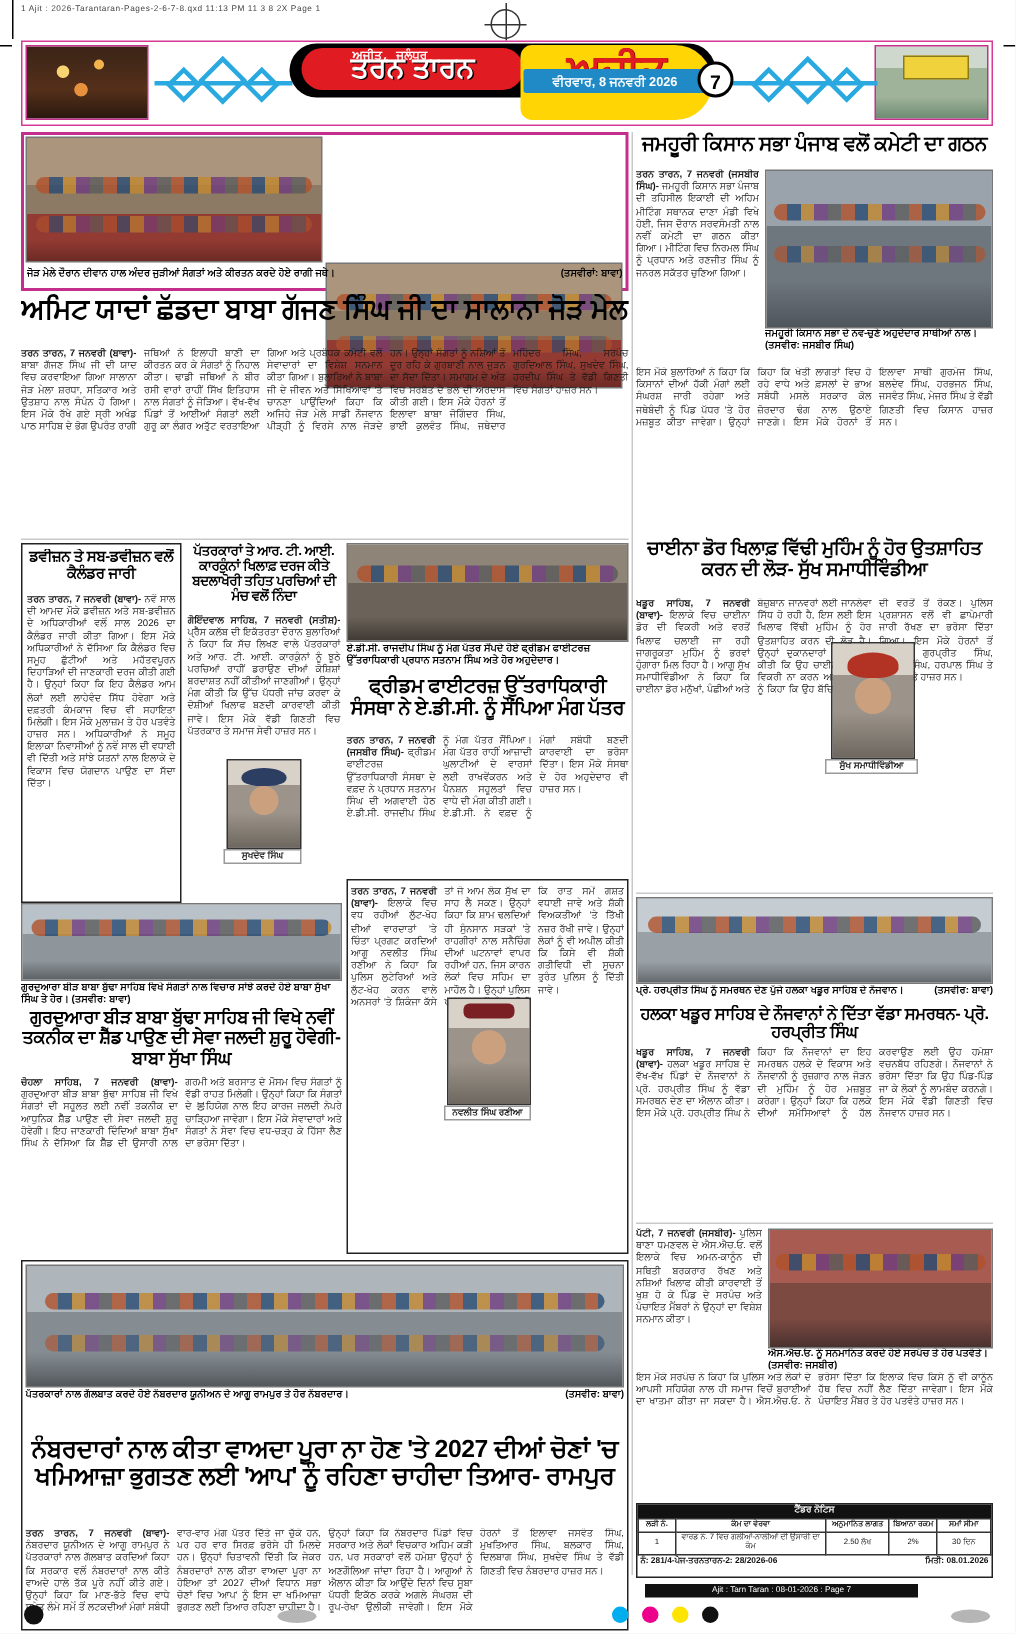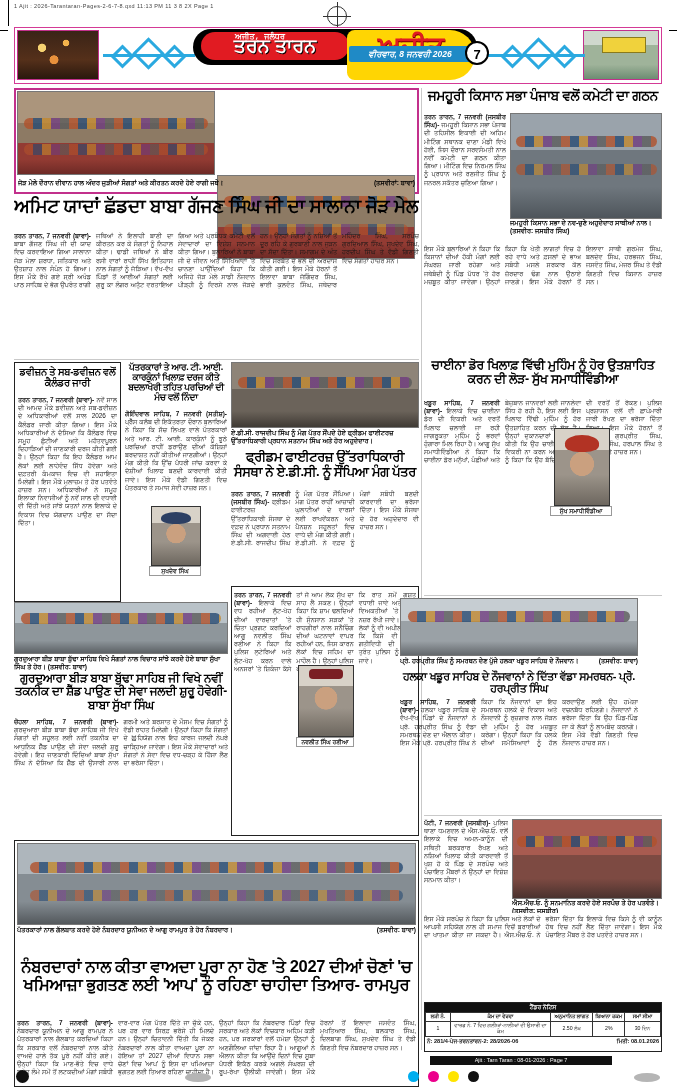--- a/index.html
+++ b/index.html
@@ -103,21 +103,21 @@
     <div class="abs cyanline" style="left:470px;top:26px;width:100px;"></div>
     <div class="abs" style="left:486px;top:14px;">
       <span class="dia"></span><span class="dia" style="width:17px;height:17px;"></span><span class="dia"></span>
     </div>
     <div class="abs stadium" style="left:178px;top:1px;width:284px;height:36px;">
       <div class="abs redpill" style="left:8px;top:3px;width:148px;height:28px;font-size:19px;line-height:28px;">ਤਰਨ ਤਾਰਨ</div>
       <div class="abs subed" style="left:42px;bottom:23px;font-family:Liberation Mono, monospace;">ਅਜੀਤ, ਜਲੰਧਰ</div>
       <div class="abs yellowend" style="right:2px;top:1px;width:128px;height:50px;">
         <div class="ajit" style="font-size:27px;line-height:32px;">ਅਜੀਤ</div>
       </div>
-      <div class="abs datebar" style="right:6px;bottom:3px;width:122px;height:16px;font-style:italic;">ਵੀਰਵਾਰ, 8 ਜਨਵਰੀ 2026</div>
+      <div class="abs datebar" style="right:6px;bottom:3px;width:122px;height:16px;">ਵੀਰਵਾਰ, 8 ਜਨਵਰੀ 2026</div>
     </div>
     <div class="abs pgcirc" style="left:450px;top:13px;width:24px;height:24px;line-height:24px;">7</div>
   </div>
 
   <div class="abs pink" style="left:14px;top:88px;width:405px;height:106px;background:#fff;">
     <div class="abs ph ph-mela" style="left:1px;top:1px;width:198px;height:84px;">
       <div class="heads" style="top:26px;"></div>
       <div class="heads" style="top:52px;opacity:.6;"></div>
     </div>
     <div class="abs ph ph-mela" style="left:201px;top:1px;width:198px;height:84px;">
@@ -212,21 +212,21 @@
       <span>ਇਲਾਕੇ ਵਿਚ ਚਾਈਨਾ ਡੋਰ ਦੀ ਵਿਕਰੀ ਅਤੇ ਵਰਤੋਂ ਖਿਲਾਫ ਚਲਾਈ ਜਾ ਰਹੀ ਜਾਗਰੂਕਤਾ ਮੁਹਿੰਮ ਨੂੰ ਭਰਵਾਂ ਹੁੰਗਾਰਾ ਮਿਲ ਰਿਹਾ ਹੈ। ਆਗੂ ਸੁੱਖ ਸਮਾਧੀਵਿੰਡੀਆ ਨੇ ਕਿਹਾ ਕਿ ਚਾਈਨਾ ਡੋਰ ਮਨੁੱਖਾਂ, ਪੰਛੀਆਂ ਅਤੇ ਬੇਜ਼ੁਬਾਨ ਜਾਨਵਰਾਂ ਲਈ ਜਾਨਲੇਵਾ ਸਿੱਧ ਹੋ ਰਹੀ ਹੈ, ਇਸ ਲਈ ਇਸ ਖਿਲਾਫ ਵਿੱਢੀ ਮੁਹਿੰਮ ਨੂੰ ਹੋਰ ਉਤਸ਼ਾਹਿਤ ਕਰਨ ਦੀ ਲੋੜ ਹੈ। ਉਨ੍ਹਾਂ ਦੁਕਾਨਦਾਰਾਂ ਨੂੰ ਅਪੀਲ ਕੀਤੀ ਕਿ ਉਹ ਚਾਈਨਾ ਡੋਰ ਦੀ ਵਿਕਰੀ ਨਾ ਕਰਨ ਅਤੇ ਮਾਪਿਆਂ ਨੂੰ ਕਿਹਾ ਕਿ ਉਹ ਬੱਚਿਆਂ ਨੂੰ ਇਸ ਦੀ ਵਰਤੋਂ ਤੋਂ ਰੋਕਣ। ਪੁਲਿਸ ਪ੍ਰਸ਼ਾਸਨ ਵਲੋਂ ਵੀ ਛਾਪੇਮਾਰੀ ਜਾਰੀ ਰੱਖਣ ਦਾ ਭਰੋਸਾ ਦਿੱਤਾ ਗਿਆ। ਇਸ ਮੌਕੇ ਹੋਰਨਾਂ ਤੋਂ ਇਲਾਵਾ ਗੁਰਪ੍ਰੀਤ ਸਿੰਘ, ਮਨਜੀਤ ਸਿੰਘ, ਹਰਪਾਲ ਸਿੰਘ ਤੇ ਹੋਰ ਪਤਵੰਤੇ ਹਾਜ਼ਰ ਸਨ।</span>
     </div>
     <div class="port" style="left:130px;top:70px;width:54px;height:76px;">
       <div class="turban" style="background:#b23324;"></div>
     </div>
     <div class="abs nameplate" style="left:126px;top:148px;width:62px;">ਸੁੱਖ ਸਮਾਧੀਵਿੰਡੀਆ</div>
   </div>
 
   <div class="abs hrule" style="left:424px;top:595px;width:238px;"></div>
 
-  <div class="abs" style="left:400px;top:598px;width:238px;">
+  <div class="abs" style="left:424px;top:598px;width:238px;">
     <div class="ph ph-khadur" style="height:56px;">
       <div class="heads" style="top:12px;"></div>
     </div>
     <div class="caption" style="height:12px;display:flex;justify-content:space-between;margin-top:1px;">
       <span>ਪ੍ਰੋ. ਹਰਪ੍ਰੀਤ ਸਿੰਘ ਨੂੰ ਸਮਰਥਨ ਦੇਣ ਪੁੱਜੇ ਹਲਕਾ ਖਡੂਰ ਸਾਹਿਬ ਦੇ ਨੌਜਵਾਨ।</span>
       <span class="credit">(ਤਸਵੀਰ: ਬਾਵਾ)</span>
     </div>
     <div class="hl" style="font-size:11px;height:26px;margin-top:1px;">ਹਲਕਾ ਖਡੂਰ ਸਾਹਿਬ ਦੇ ਨੌਜਵਾਨਾਂ ਨੇ ਦਿੱਤਾ ਵੱਡਾ ਸਮਰਥਨ- ਪ੍ਰੋ. ਹਰਪ੍ਰੀਤ ਸਿੰਘ</div>
     <div class="body-txt cols-3" style="height:116px;margin-top:2px;">
       <b>ਖਡੂਰ ਸਾਹਿਬ, 7 ਜਨਵਰੀ (ਬਾਵਾ)-</b>

